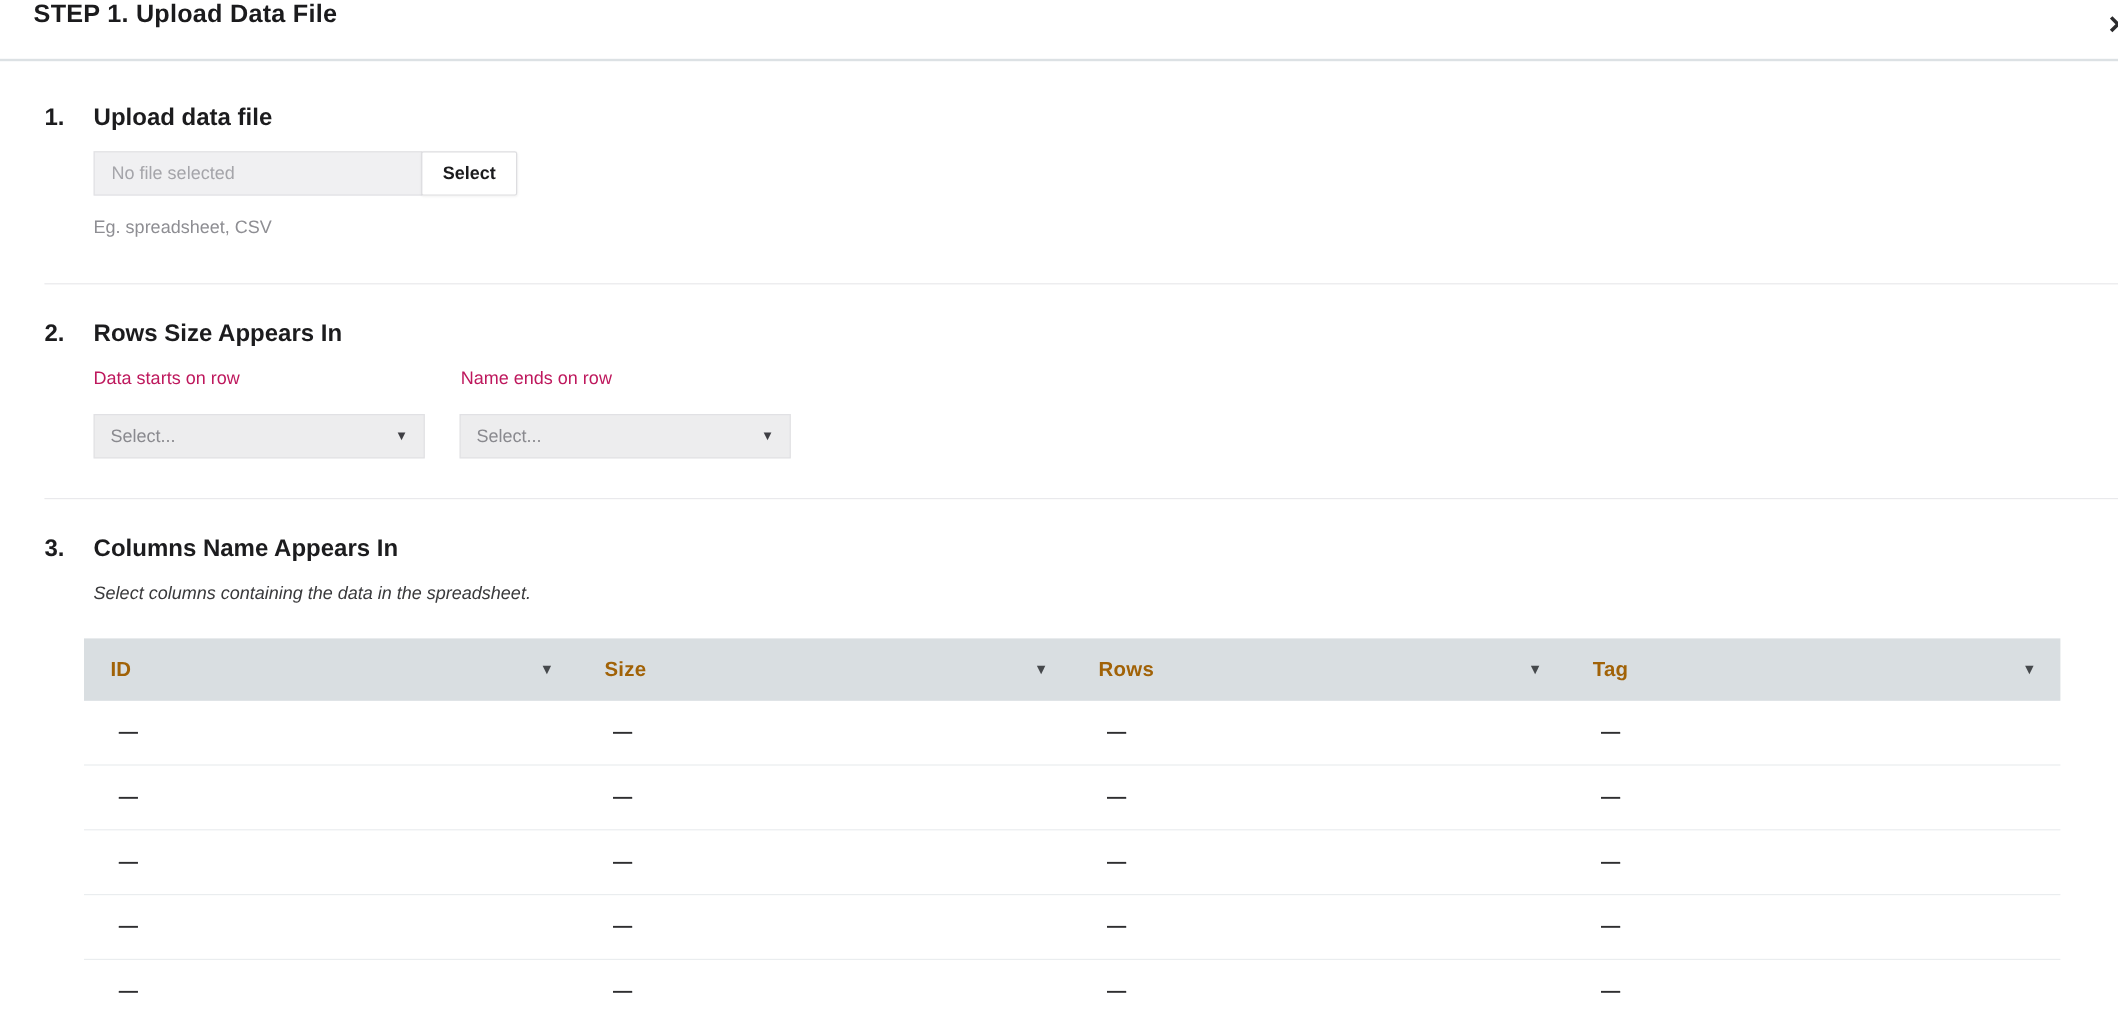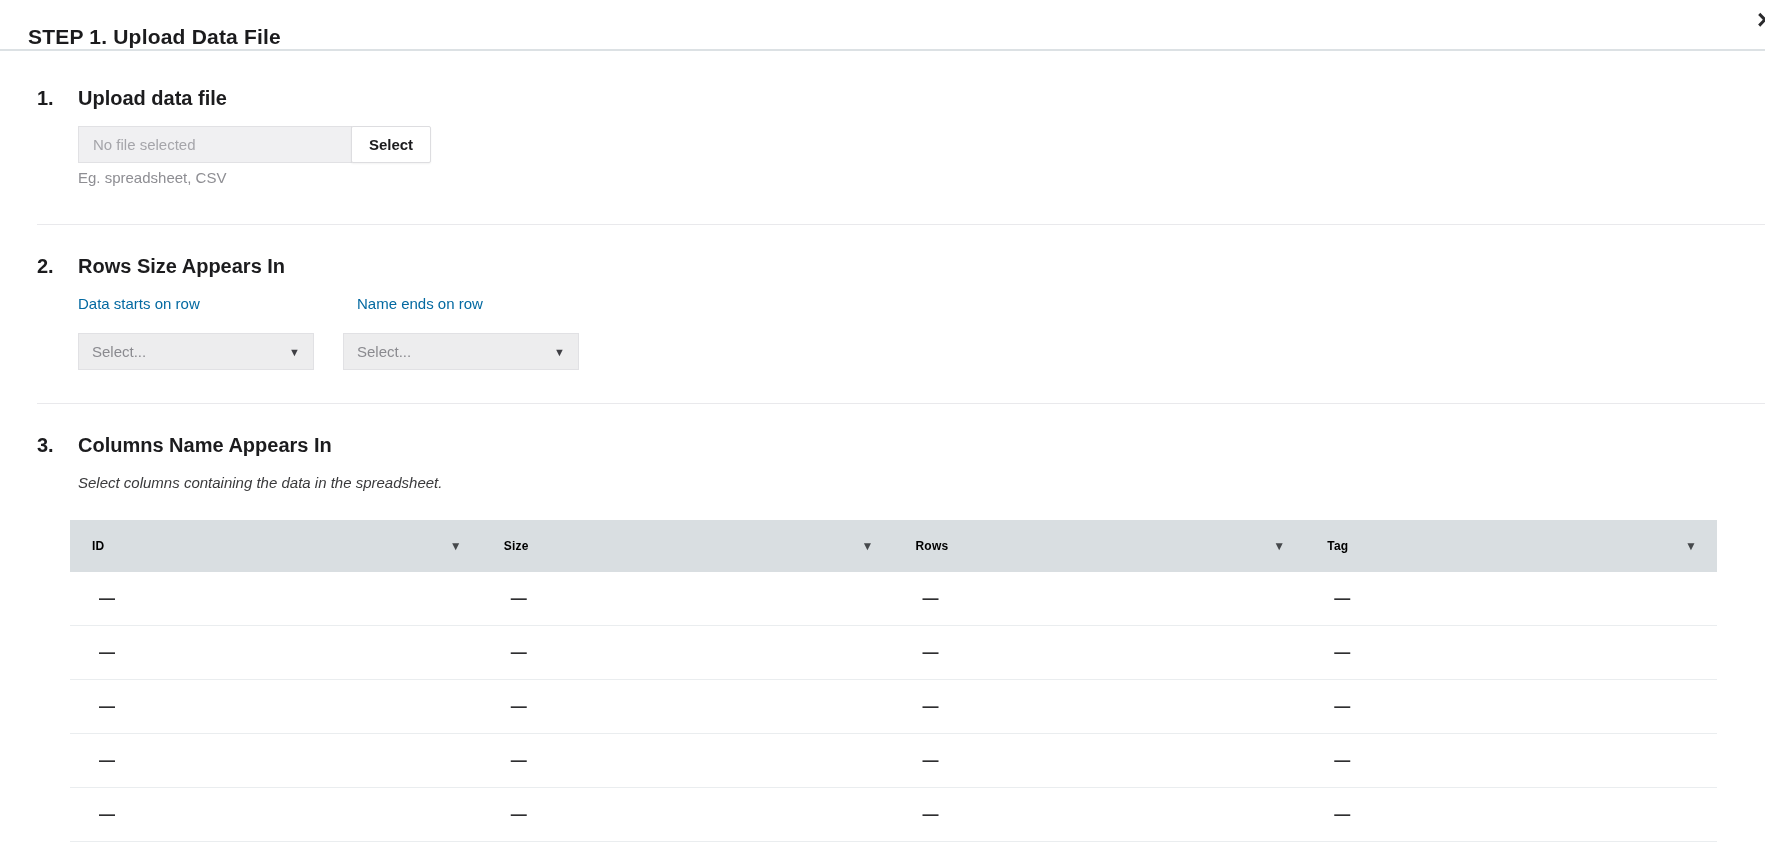--- a/index.html
+++ b/index.html
@@ -9,21 +9,21 @@
     background: #ffffff;
     color: #1c1c1e;
     overflow: hidden;
     position: relative;
   }
 
   
   .topbar {
     height: 51px;
     display: flex;
-    align-items: flex-end;
+    align-items: flex-start;
     padding: 0 28px;
     border-bottom: 2px solid #dce1e4;
     position: relative;
   }
   .topbar-title {
     font-size: 21px;
     font-weight: bold;
     color: #1b1b1d;
     letter-spacing: 0.2px;
   }
@@ -73,40 +73,40 @@
     margin-left: -1px;
     font-family: "Liberation Sans", sans-serif;
     font-size: 15px;
     font-weight: bold;
     color: #1b1b1d;
     cursor: pointer;
     box-shadow: 0 1px 2px rgba(0,0,0,0.05);
     text-align: center;
   }
   .helper {
-    margin-top: 6px;
+    margin-top: 18px;
     font-size: 15px;
     color: #8e8e93;
   }
 
   .divider {
     height: 1px;
     background: #e9e9ec;
     margin-top: 38px;
     margin-right: 0;
   }
   .divider.d2 { margin-top: 33px; }
 
   .sec-head-mid { margin-top: 29px; }
 
-  .row-labels { display: flex; margin-top: 17px; font-size: 15px; color: #0369a1; }
+  .row-labels { display: flex; margin-top: 17px; font-size: 15px; color: #be185d; gap: 27px; }
   .row-label { width: 279px; flex: 0 0 279px; }
   .selects-row { display: flex; margin-top: 21px; }
   .dropdown {
-    width: 236px;
+    width: 276px;
     height: 37px;
     background: #ededee;
     border: 1px solid #e1e1e4;
     display: flex;
     align-items: center;
     justify-content: space-between;
     padding: 0 13px;
     cursor: pointer;
   }
   .dropdown + .dropdown { margin-left: 29px; }
@@ -130,23 +130,23 @@
   .th {
     flex: 0 0 25%;
     display: flex;
     align-items: center;
     justify-content: space-between;
     padding-left: 22px;
     padding-right: 20px;
     cursor: pointer;
   }
   .th-label {
-    font-size: 12px;
-    font-weight: bold;
-    color: #000000;
+    font-size: 17px;
+    font-weight: bold;
+    color: #a16207;
     letter-spacing: 0.2px;
   }
   .th-arrow { font-size: 12px; color: #46494c; }
   .trow {
     display: flex;
     height: 54px;
     align-items: center;
     border-bottom: 1px solid #eaedef;
   }
   .td {

